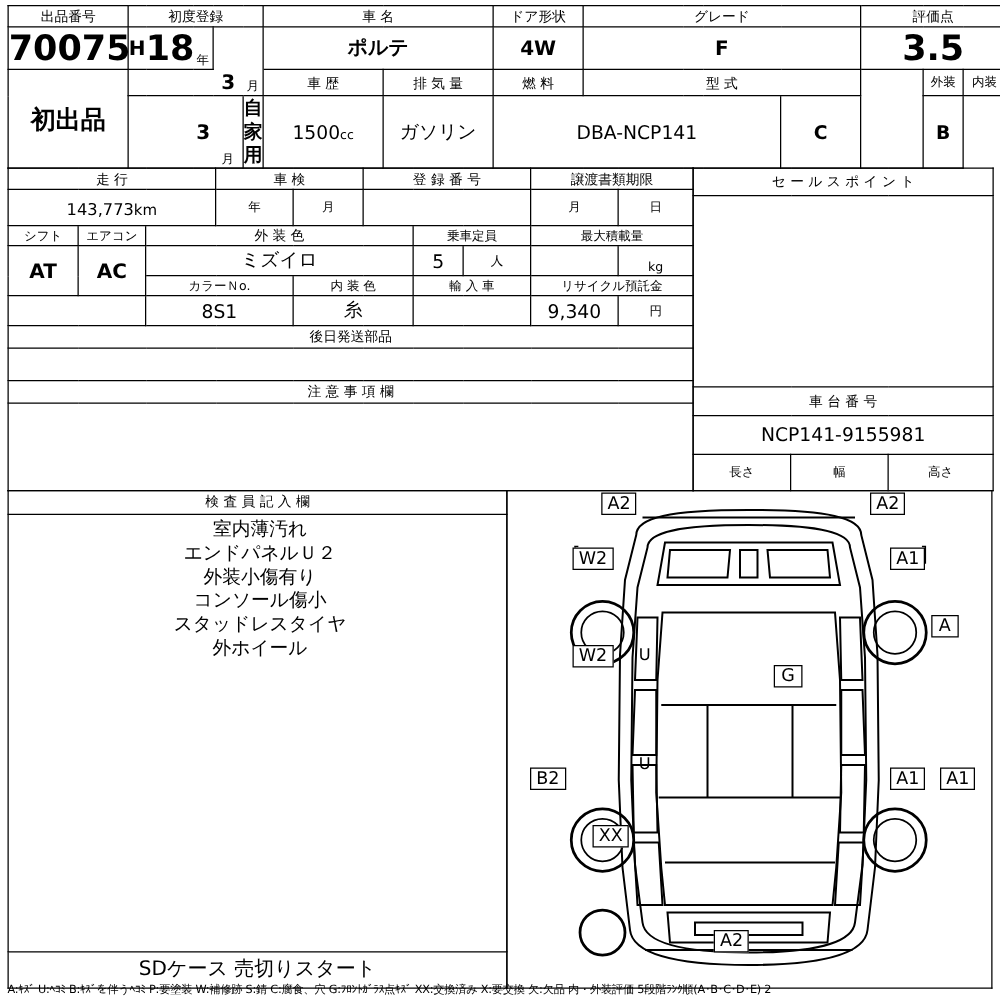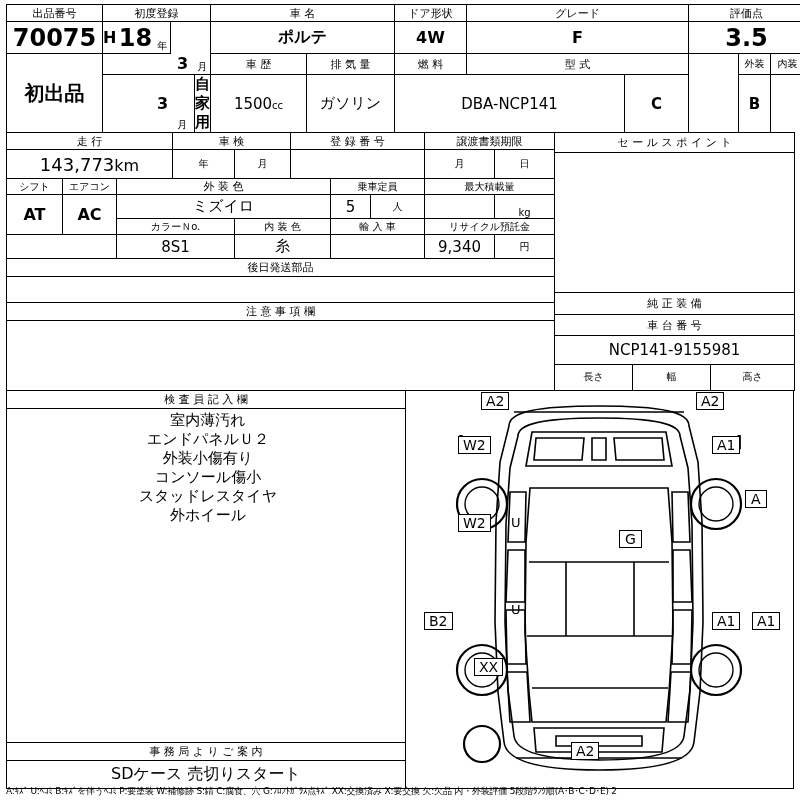--- a/index.html
+++ b/index.html
@@ -13,21 +13,21 @@
   }
   .sheet {
     position:relative;
     width:800px; height:800px;
     padding:4px 6px 0 6px;
   }
   table.grid { border-collapse:collapse; table-layout:fixed; }
   .grid td { border:1px solid #000; padding:0; vertical-align:middle; text-align:center; }
   .lbl { font-size:11px; }
   .sm { font-size:10px; }
-  .big { font-size:24px; font-weight:bold; }
+  .big { font-size:28px; font-weight:bold; }
   .mid { font-size:16px; }
   .val { font-size:15px; }
   .bold { font-weight:bold; }
   .lft { text-align:left; padding-left:4px; }
   .rgt { text-align:right; padding-right:4px; }
   .nb-t { border-top:none !important; }
   .nb-b { border-bottom:none !important; }
   .nb-l { border-left:none !important; }
   .nb-r { border-right:none !important; }
   .row { display:flex; }
@@ -142,21 +142,21 @@
       </colgroup>
       <tbody>
           <tr style="height:17px">
         <td class="lbl" colspan="3">走 行</td>
         <td class="lbl" colspan="2">車 検</td>
         <td class="lbl" colspan="3">登 録 番 号</td>
         <td class="lbl" colspan="2">譲渡書類期限</td>
       </tr>
       <tr style="height:29px">
         <td class="rgt" colspan="3">
-          <span style="font-size:18px">143,773</span><span style="font-size:16px">km</span>
+          <span style="font-size:13px">143,773</span><span style="font-size:12px">km</span>
         </td>
         <td class="sm rgt">年</td>
         <td class="sm rgt">月</td>
         <td colspan="3"></td>
         <td class="sm rgt">月</td>
         <td class="sm rgt">日</td>
       </tr>
       <tr style="height:15px">
         <td class="sm">シフト</td>
         <td class="sm">エアコン</td>
@@ -207,23 +207,20 @@
           <col style="width:78px">
           <col style="width:78px">
           <col style="width:84px">
         </colgroup>
       <tbody>
           <tr style="height:17px">
         <td class="lbl" colspan="3">セ ー ル ス ポ イ ン ト</td>
       </tr>
       <tr style="height:118px">
         <td colspan="3"></td>
-      </tr>
-      <tr style="height:18px">
-        <td class="lbl" colspan="3">純 正 装 備</td>
       </tr>
       <tr style="height:18px">
         <td class="lbl" colspan="3">車 台 番 号</td>
       </tr>
       <tr style="height:24px">
         <td class="val" colspan="3">NCP141-9155981</td>
       </tr>
       <tr style="height:22px">
         <td class="sm lft">長さ</td>
         <td class="sm lft">幅</td>
@@ -247,23 +244,20 @@
         <td style="vertical-align:top">
           <div class="notes">
             <div>室内薄汚れ</div>
             <div>エンドパネルＵ２</div>
             <div>外装小傷有り</div>
             <div>コンソール傷小</div>
             <div>スタッドレスタイヤ</div>
             <div>外ホイール</div>
           </div>
         </td>
-      </tr>
-      <tr style="height:18px">
-        <td class="lbl">事 務 局 よ り ご 案 内</td>
       </tr>
       <tr style="height:28px">
         <td class="lft" style="font-size:16px">SDケース 売切りスタート</td>
       </tr>
     </tbody>
       </table>
 
     <table class="grid" style="width:389px; margin-top:-1px; margin-left:-1px">
       <tbody>
           <tr style="height:398px">

